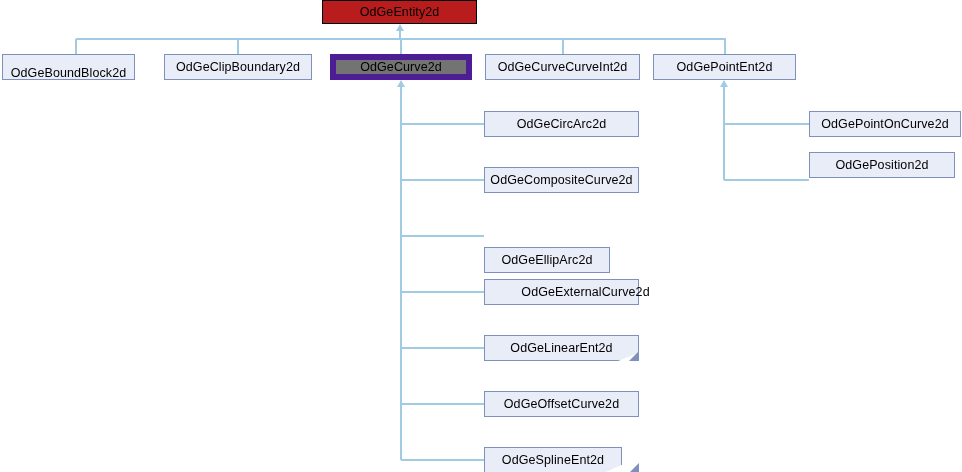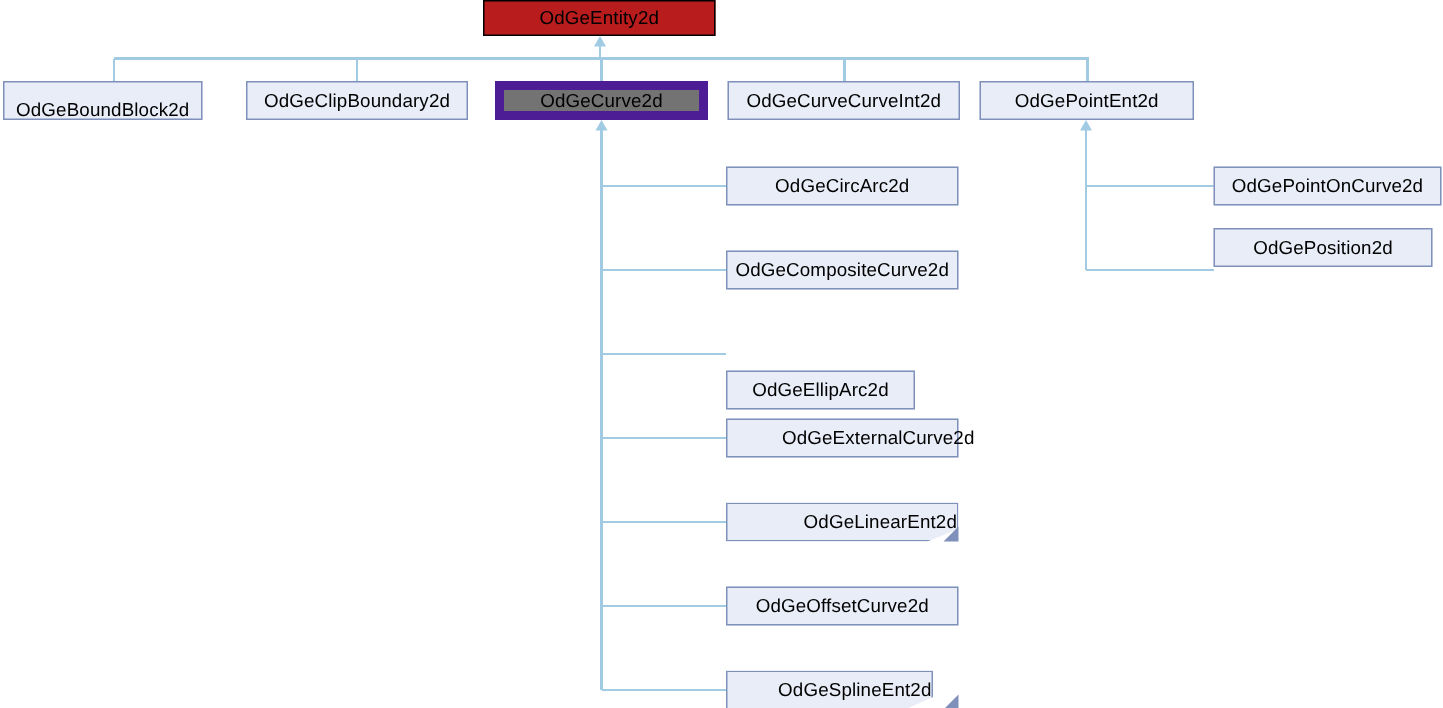--- a/index.html
+++ b/index.html
@@ -45,21 +45,20 @@
   }
   .node.current {
     background: #737373;
     border: 6px solid #4c1d95;
   }
   
   .node.folded {
     border-bottom-right-radius: 0;
     clip-path: polygon(0 0, 100% 0, 100% 68%, 86.5% 100%, 0 100%);
     position: absolute;
-    justify-content: flex-end;
   }
   .fold-wrap {
     position: absolute;
   }
   .fold-wrap .fold-tri {
     position: absolute;
     right: 0;
     bottom: 0;
     width: 0;
     height: 0;

